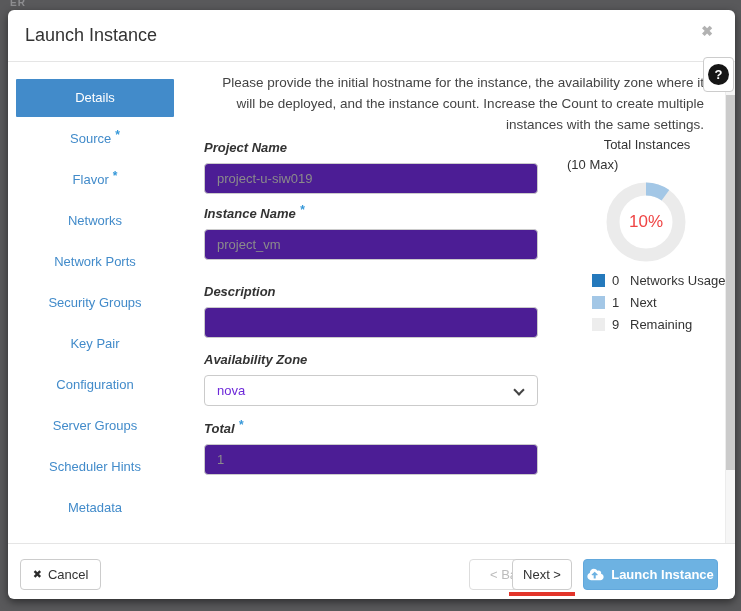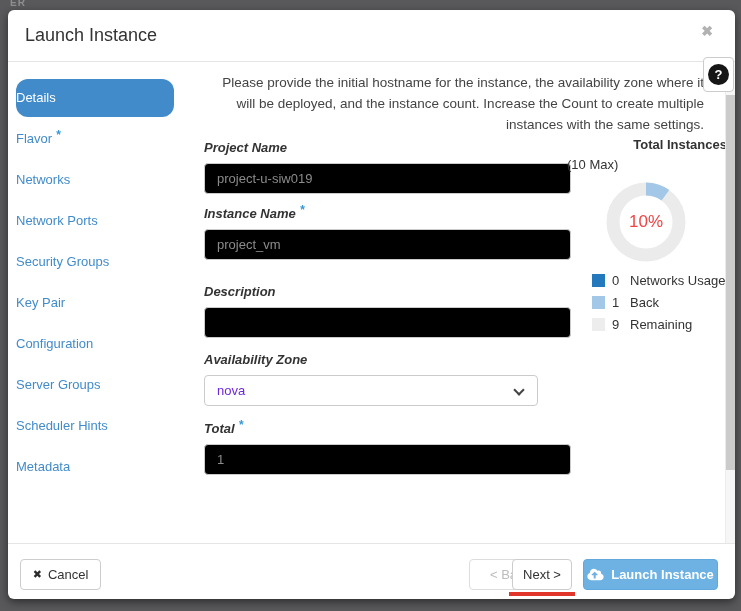--- a/index.html
+++ b/index.html
@@ -39,52 +39,53 @@
   }
   .help-circle {
     display:inline-block; margin-top:6px; width:21px; height:21px;
     background:#161616; border-radius:50%;
     color:#fff; font-size:13px; font-weight:bold; line-height:21px;
   }
   
   .sidebar { position:absolute; left:8px; top:69px; width:158px; list-style:none; }
   .sidebar li {
     height:38px; line-height:38px; margin-bottom:3px; 
-    color:#428bca; font-size:13px; border-radius:12px; cursor:pointer;
+    color:#428bca; font-size:13px; border-radius:1px; cursor:pointer;
     white-space:nowrap;
+    text-align:center;
   }
   .sidebar li.active { background:#428bca; color:#fff; }
   .req {
     color:#3698d9; font-weight:bold; font-size:12px;
     position:relative; top:-4px; margin-left:4px;
   }
   
   .wizard-desc {
     position:absolute; left:196px; top:62px; width:500px;
     font-size:13.5px; color:#444; line-height:21px;text-align:right;
   }
   .field { position:absolute; left:196px; width:334px; }
   .field label { display:block; font-size:13px; font-weight:bold; color:#333; margin-bottom:8px;font-style:italic; }
   .field input {
-    width:367px; height:31px; border:1px solid #cbcbcb; border-radius:4px;
+    width:334px; height:31px; border:1px solid #cbcbcb; border-radius:4px;
     padding:0 12px; font-size:13px; color:#8b8b8b; font-family:inherit;
-    outline:none; background:#000000;
+    outline:none; background:#4c1d95;
   }
   .select-box {
     position:relative; width:334px; height:31px; border:1px solid #cbcbcb;
     border-radius:4px; font-size:13px; color:#6d28d9; line-height:29px;
     padding:0 12px; cursor:pointer; background:#fff;
   }
   .chevron {
     position:absolute; right:14px; top:10px; width:8px; height:8px;
     border-right:2px solid #444; border-bottom:2px solid #444;
     transform:rotate(45deg);
   }
   
-  .quota-title { position:absolute; left:559px; top:127px; width:160px; text-align:right; font-size:13px; color:#333;font-weight:bold; }
+  .quota-title { position:absolute; left:559px; top:127px; width:160px; text-align:center; font-size:13px; color:#333; }
   .quota-subtitle { position:absolute; left:559px; top:147px; width:160px; text-align:left; font-size:13px; color:#333; }
   .donut-wrap { position:absolute; left:598px; top:172px; width:80px; height:80px; }
   .donut-center {
     position:absolute; left:0; top:0; width:80px; height:80px;
     display:flex; align-items:center; justify-content:center;
     font-size:17px; color:#ef4444;
   }
   .legend { position:absolute; left:584px; top:263px; }
   .legend-row { display:flex; align-items:center; margin-bottom:7px; font-size:13px; color:#333; }
   .sw { width:13px; height:13px; margin-right:7px; display:inline-block; }
@@ -127,20 +128,21 @@
     <div class="modal-title">Launch Instance</div>
     <button class="close-btn">✖</button>
   </div>
 
   <div class="help-btn">
     <span class="help-circle">?</span>
   </div>
 
   <ul class="sidebar">
     <li class="active"><span>Details</span></li>
+    <li><span>Source</span><span class="req">*</span></li>
     <li><span>Flavor</span><span class="req">*</span></li>
     <li><span>Networks</span></li>
     <li><span>Network Ports</span></li>
     <li><span>Security Groups</span></li>
     <li><span>Key Pair</span></li>
     <li><span>Configuration</span></li>
     <li><span>Server Groups</span></li>
     <li><span>Scheduler Hints</span></li>
     <li><span>Metadata</span></li>
   </ul>
@@ -188,21 +190,21 @@
 
   <div class="legend">
     <div class="legend-row">
       <span class="sw" style="background: rgb(36, 121, 188);"></span>
       <span class="legend-num">0</span>
       <span>Networks Usage</span>
     </div>
     <div class="legend-row">
       <span class="sw" style="background: rgb(163, 199, 230);"></span>
       <span class="legend-num">1</span>
-      <span>Back</span>
+      <span>Next</span>
     </div>
     <div class="legend-row">
       <span class="sw" style="background: rgb(237, 237, 237);"></span>
       <span class="legend-num">9</span>
       <span>Remaining</span>
     </div>
   </div>
 
   <div class="scroll-track">
     <div class="scroll-thumb"></div>

